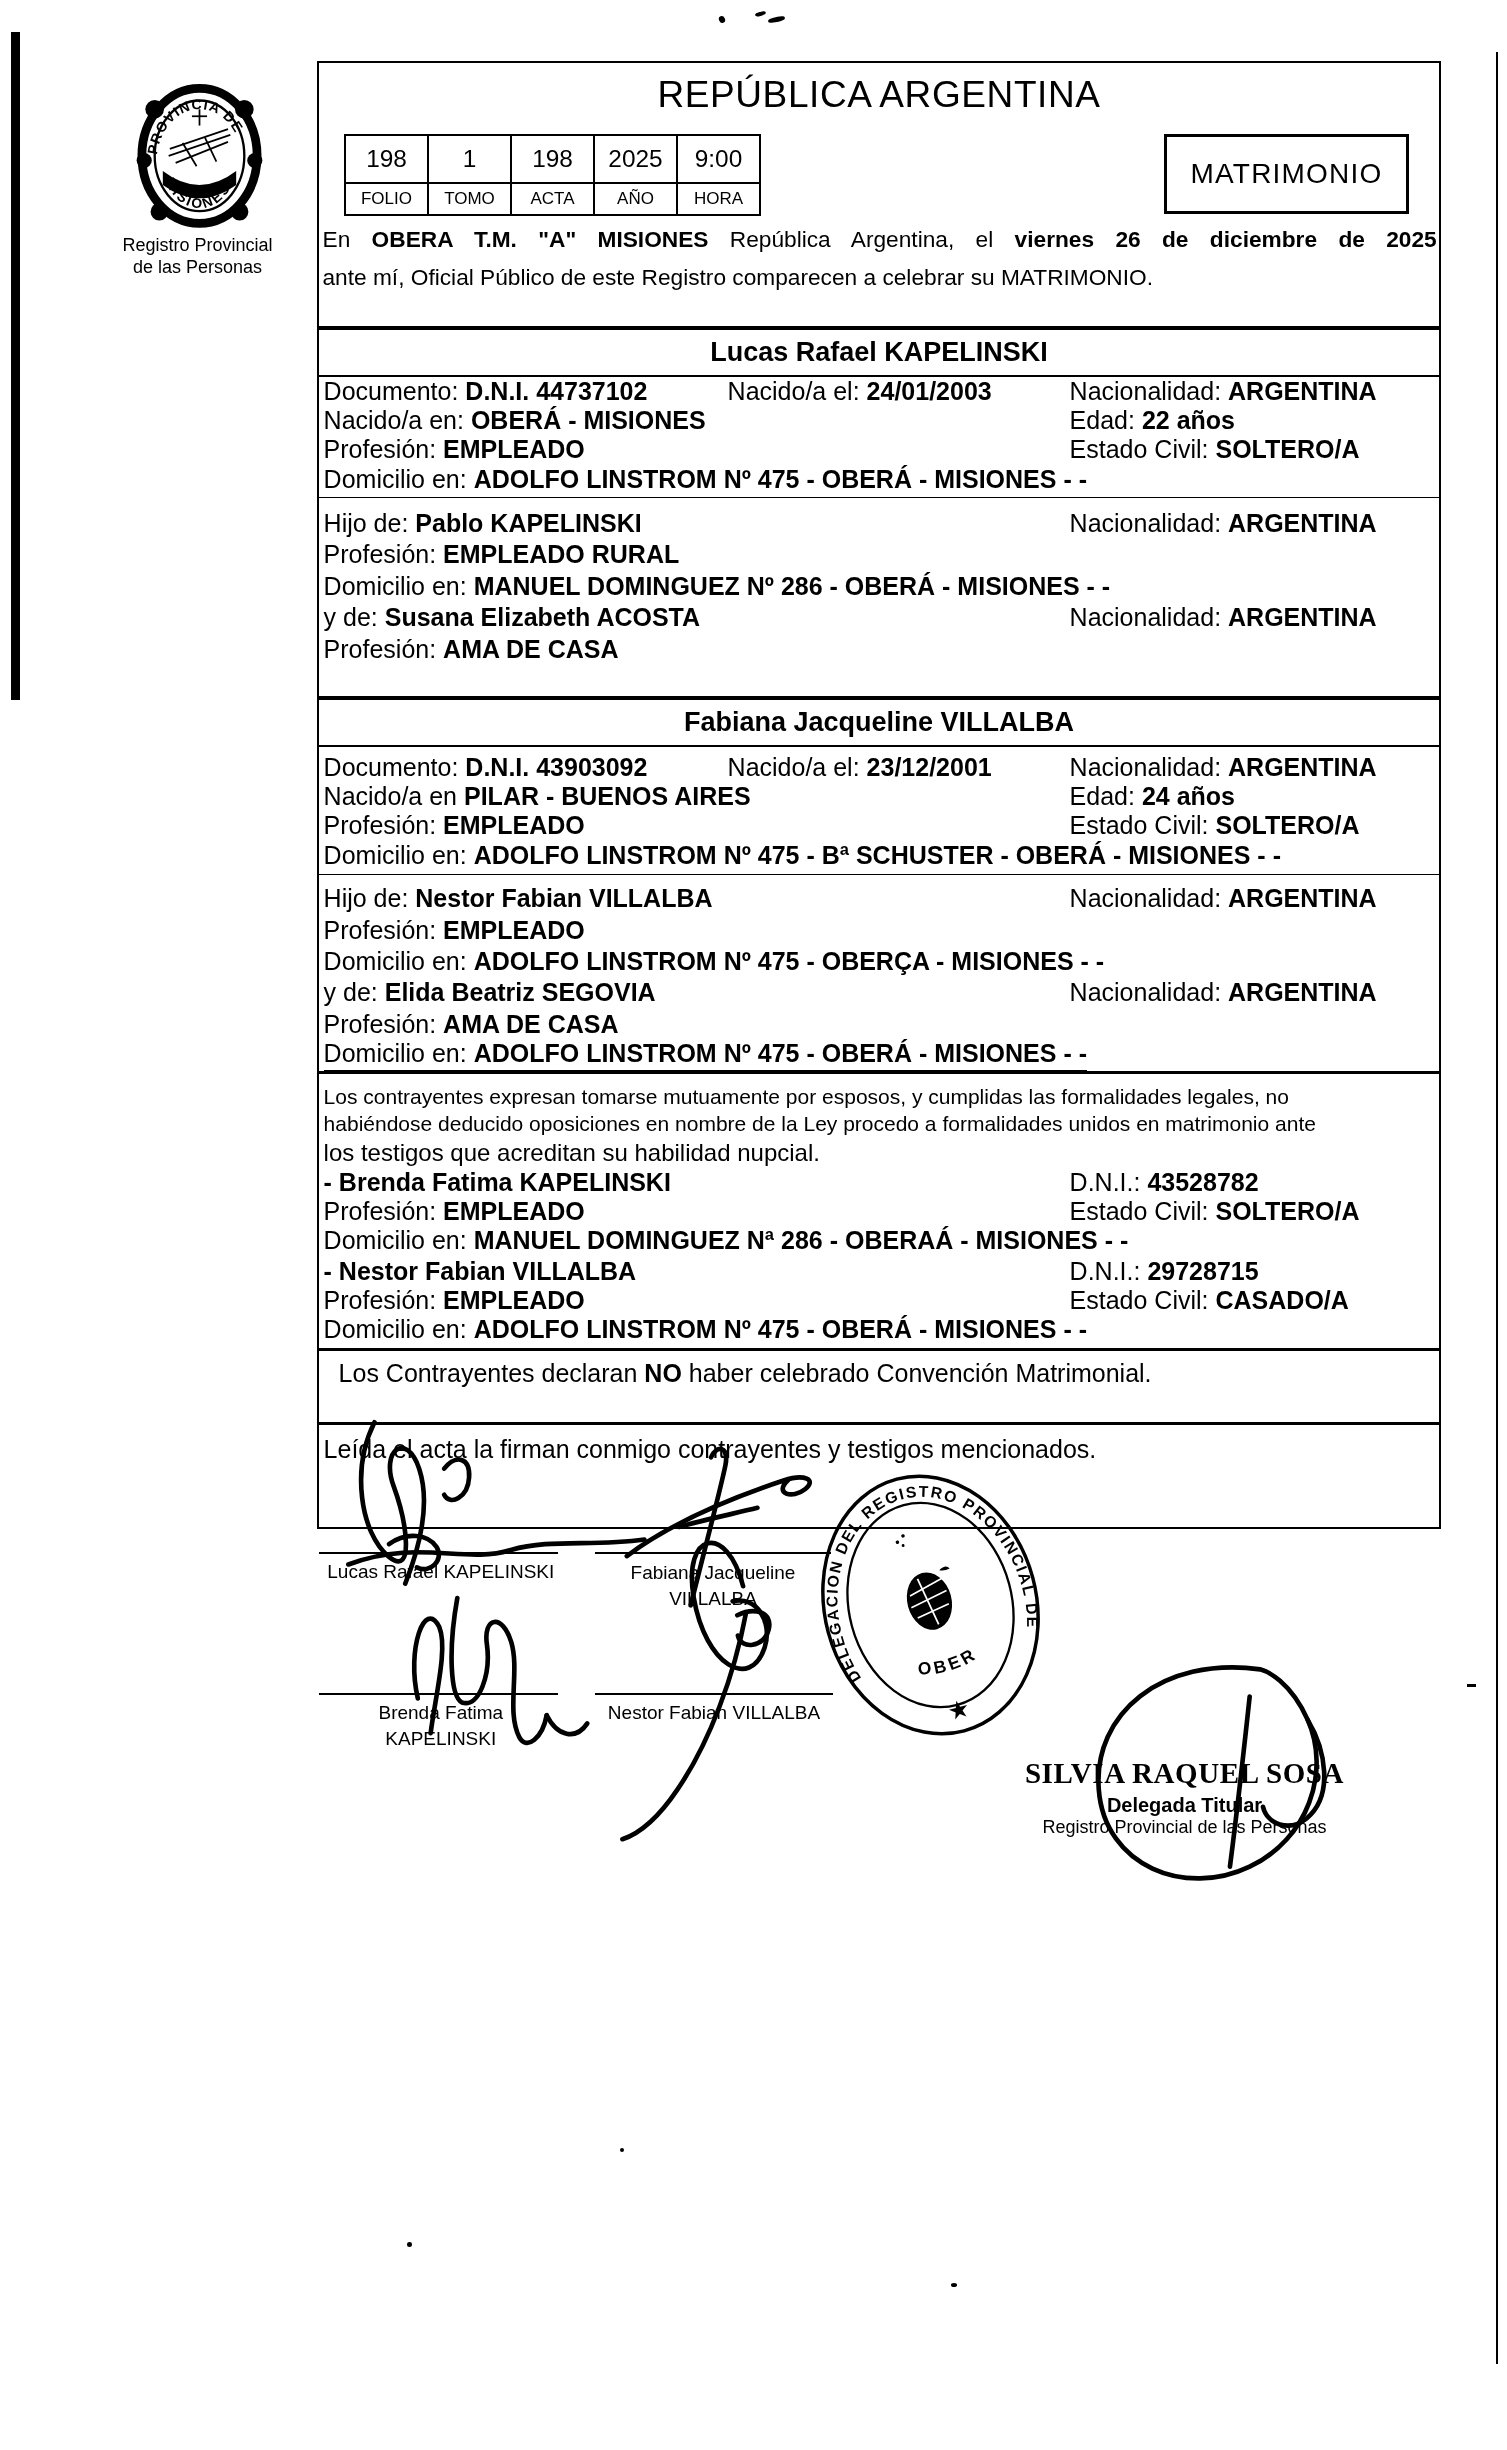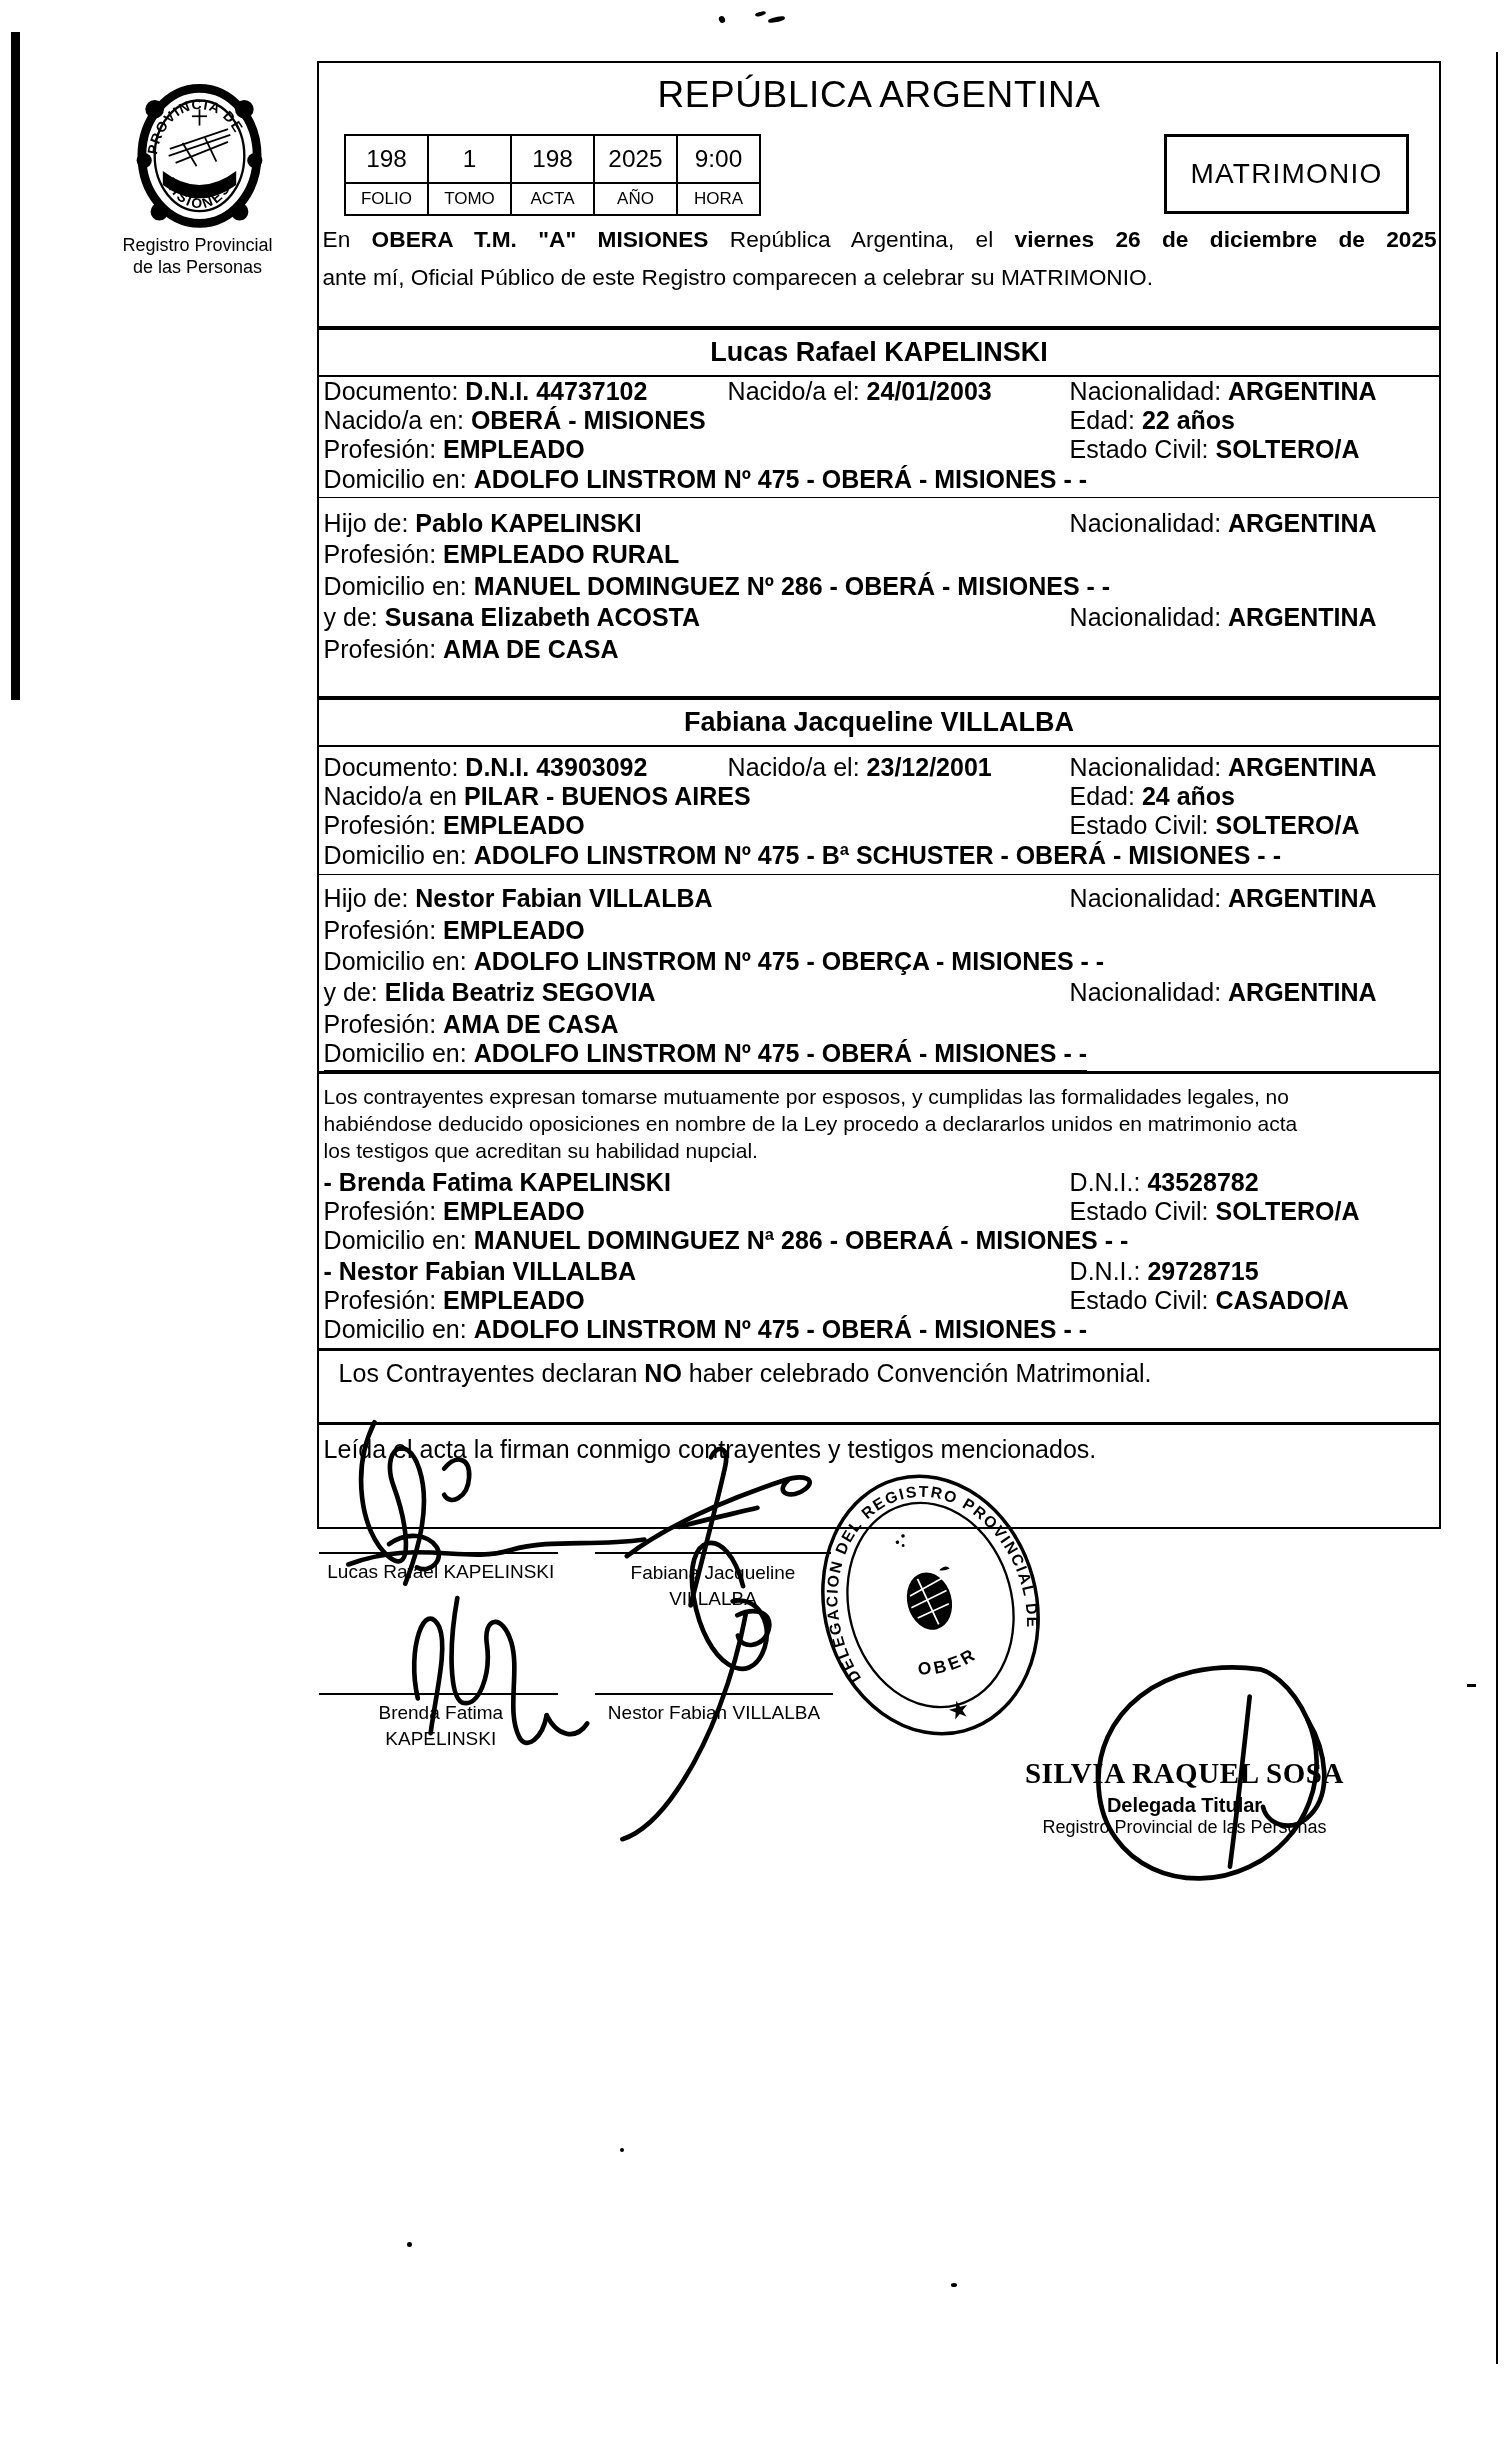--- a/index.html
+++ b/index.html
@@ -208,22 +208,22 @@
     <div class="ln" style="top:947px;">
       <span class="lbl">Profesión:</span> <span class="val">AMA DE CASA</span>
     </div>
     <div class="ln" style="top:976px;">
       <span class="uline" style="min-width:626px;"><span class="lbl">Domicilio en:</span> <span class="val">ADOLFO LINSTROM Nº 475 - OBERÁ - MISIONES - -</span></span>
     </div>
 
     <div class="rule-thick" style="top:1008px;"></div>
 
     <div class="ln" style="top:1022px;font-size:21px;">Los contrayentes expresan tomarse mutuamente por esposos, y cumplidas las formalidades legales, no</div>
-    <div class="ln" style="top:1049px;font-size:21px;">habiéndose deducido oposiciones en nombre de la Ley procedo a declararlos unidos en matrimonio acta</div>
-    <div class="ln" style="top:1076px;font-size:21px;">los testigos que acreditan su habilidad nupcial.</div>
+    <div class="ln" style="top:1049px;font-size:21px;">habiéndose deducido oposiciones en nombre de la Ley procedo a formalidades unidos en matrimonio ante</div>
+    <div class="ln" style="top:1076px;font-size:24px;">los testigos que acreditan su habilidad nupcial.</div>
 
     <div class="ln" style="top:1105px;">
       <span class="val">- Brenda Fatima KAPELINSKI</span>
       <span class="seg3"><span class="lbl">D.N.I.:</span> <span class="val">43528782</span></span>
     </div>
     <div class="ln" style="top:1134px;">
       <span class="lbl">Profesión:</span> <span class="val">EMPLEADO</span>
       <span class="seg3"><span class="lbl">Estado Civil:</span> <span class="val">SOLTERO/A</span></span>
     </div>
     <div class="ln" style="top:1163px;">

